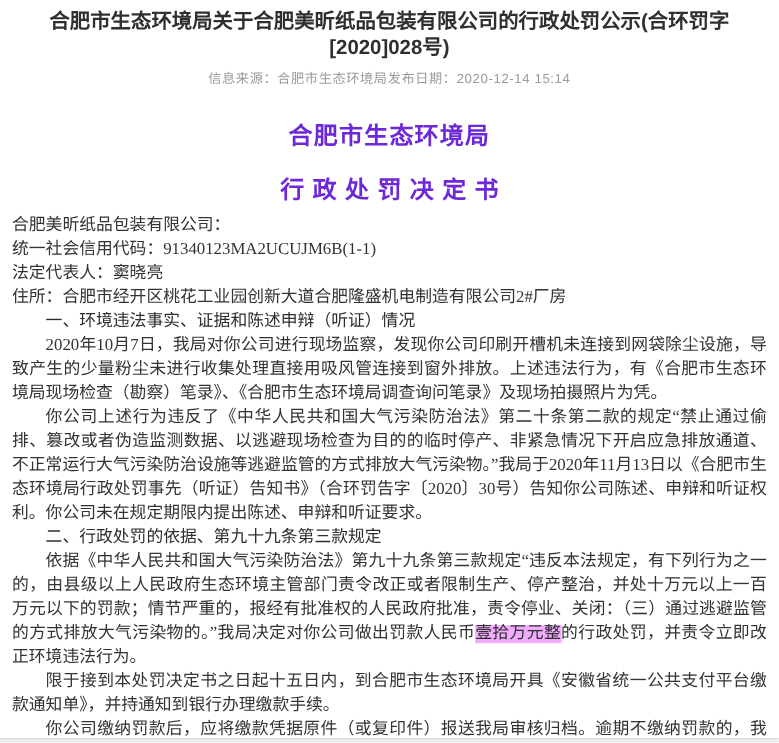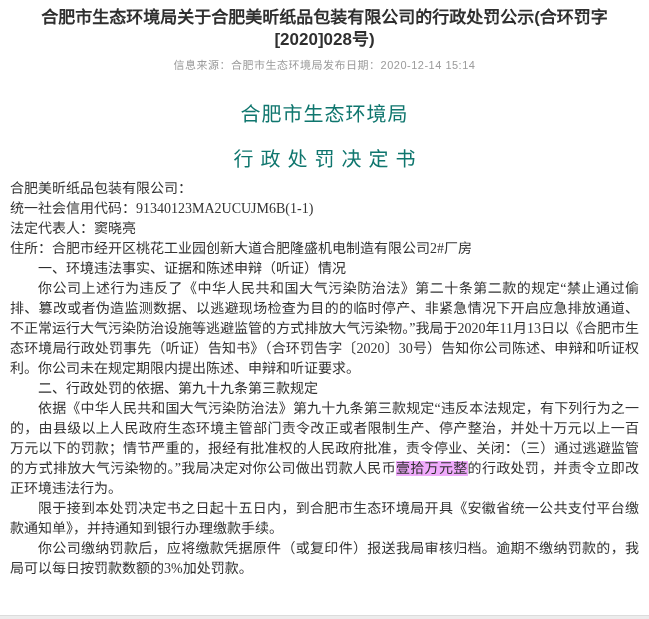--- a/index.html
+++ b/index.html
@@ -28,22 +28,22 @@
     font-family: "Liberation Sans", sans-serif;
     font-size: 11px;
     color: #9b9b9b;
     letter-spacing: 0.5px;
   }
 
   
   .doc-title {
     margin-top: 30px;
     text-align: center;
-    font-weight: 400;
-    color: #0f766e;
+    font-weight: 700;
+    color: #6d28d9;
     font-family: "Liberation Serif", serif;
   }
   .doc-title-line1 { font-size: 20px; line-height: 24px; letter-spacing: 1px; }
   .doc-title-line2 { font-size: 20px; line-height: 26px; letter-spacing: 7px; text-indent: 7px; margin-top: 20px; }
 
   .doc-number {
     margin-top: 9px;
     padding-right: 18px;
     text-align: right;
     font-size: 13px;
@@ -98,20 +98,21 @@
   </div>
 
 
   <div class="doc-body">
     <p class="no-indent">合肥美昕纸品包装有限公司：</p>
     <p class="no-indent">统一社会信用代码：91340123MA2UCUJM6B(1-1)</p>
     <p class="no-indent">法定代表人：窦晓亮</p>
     <p class="no-indent">住所：合肥市经开区桃花工业园创新大道合肥隆盛机电制造有限公司2#厂房</p>
 
     <h3>一、环境违法事实、证据和陈述申辩（听证）情况</h3>
+    <p>2020年10月7日，我局对你公司进行现场监察，发现你公司印刷开槽机未连接到网袋除尘设施，导致产生的少量粉尘未进行收集处理直接用吸风管连接到窗外排放。上述违法行为，有《合肥市生态环境局现场检查（勘察）笔录》、《合肥市生态环境局调查询问笔录》及现场拍摄照片为凭。</p>
     <p>你公司上述行为违反了《中华人民共和国大气污染防治法》第二十条第二款的规定“禁止通过偷排、篡改或者伪造监测数据、以逃避现场检查为目的的临时停产、非紧急情况下开启应急排放通道、不正常运行大气污染防治设施等逃避监管的方式排放大气污染物。”我局于2020年11月13日以《合肥市生态环境局行政处罚事先（听证）告知书》（合环罚告字〔2020〕30号）告知你公司陈述、申辩和听证权利。你公司未在规定期限内提出陈述、申辩和听证要求。</p>
 
     <h3>二、行政处罚的依据、第九十九条第三款规定</h3>
     <p><span>依据《中华人民共和国大气污染防治法》第九十九条第三款规定“违反本法规定，有下列行为之一的，由县级以上人民政府生态环境主管部门责令改正或者限制生产、停产整治，并处十万元以上一百万元以下的罚款；情节严重的，报经有批准权的人民政府批准，责令停业、关闭：（三）通过逃避监管的方式排放大气污染物的。”我局决定对你公司做出罚款人民币</span><span class="fine-highlight">壹拾万元整</span><span>的行政处罚，并责令立即改正环境违法行为。</span></p>
     <p>限于接到本处罚决定书之日起十五日内，到合肥市生态环境局开具《安徽省统一公共支付平台缴款通知单》，并持通知到银行办理缴款手续。</p>
     <p>你公司缴纳罚款后，应将缴款凭据原件（或复印件）报送我局审核归档。逾期不缴纳罚款的，我局可以每日按罚款数额的3%加处罚款。</p>
   </div>
 
   <div class="bottom-divider"></div>
 </div>

